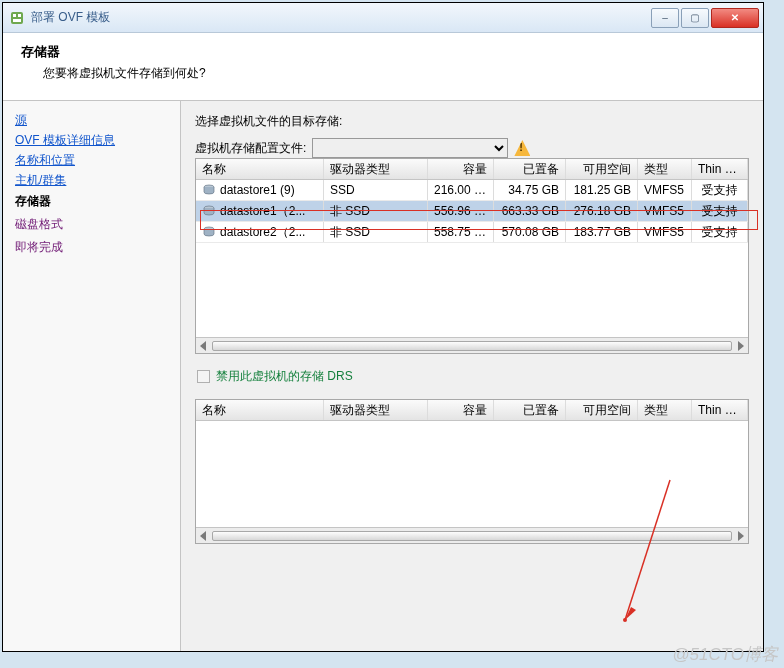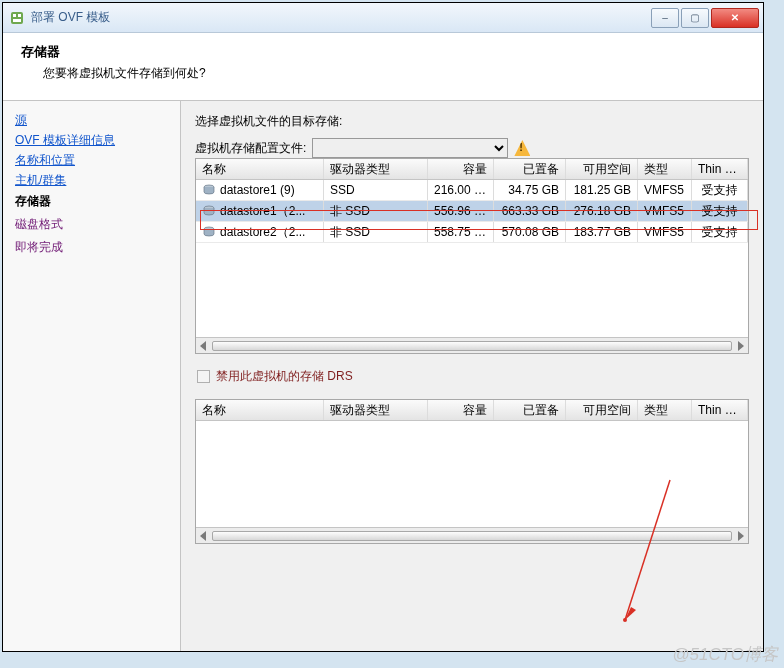--- a/index.html
+++ b/index.html
@@ -38,21 +38,21 @@
 .grid-row { border-bottom:1px solid #eaeaea; }
 .grid-row.selected { background:#bed2e8; }
 .red-frame { position:absolute; border:1px solid #d93025; pointer-events:none;}
 .disk-icon{ width:14px;height:14px; display:inline-block; }
 .disk-icon svg{display:block;}
 .scroll-x { height:16px; background:#ececec; display:flex; align-items:center; padding:0 16px; position:relative; border-top:1px solid #c4c4c4;}
 .scroll-x:before,.scroll-x:after{content:"";position:absolute;top:3px;width:0;height:0;border-top:5px solid transparent;border-bottom:5px solid transparent;}
 .scroll-x:before{left:4px;border-right:6px solid #7a7a7a;}
 .scroll-x:after{right:4px;border-left:6px solid #7a7a7a;}
 .scroll-thumb{flex:1;height:10px;background:linear-gradient(#fdfdfd,#d8d8d8);border:1px solid #a8a8a8;border-radius:2px;}
-.chk-row { margin:14px 2px; color:#7f1d1d; display:flex; align-items:center; gap:6px;}
+.chk-row { margin:14px 2px; color:#15803d; display:flex; align-items:center; gap:6px;}
 .chk-row .chk { width:13px;height:13px;border:1px solid #b0b0b0;background:#f4f4f4;}
 .footer { height:38px; border-top:1px solid #c4c4c4; background:#f0f0f0; display:flex; align-items:center; padding:0 14px;}
 .footer .spacer{flex:1;}
 .btn { min-width:76px; height:22px; border:1px solid #8a8a8a; background:linear-gradient(#fcfcfc,#e4e4e4); padding:0 10px; margin-left:8px; font-family:inherit; font-size:12px;}
 .btn.primary { border:2px solid #3b6ea5; font-weight:normal; height:24px; padding:0 12px;}
 .arrow { position:absolute; pointer-events:none;}
 .arrow-line { stroke:#d93025; stroke-width:1.5;}
 .arrow-head { fill:#d93025;}
 .watermark{position:absolute;right:6px;bottom:2px;color:#c6c6c6;font-size:17px;font-style:italic;}
 </style>

